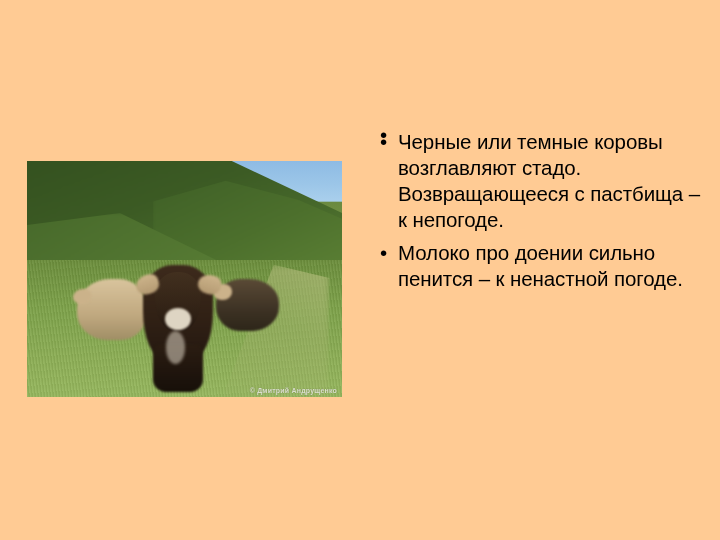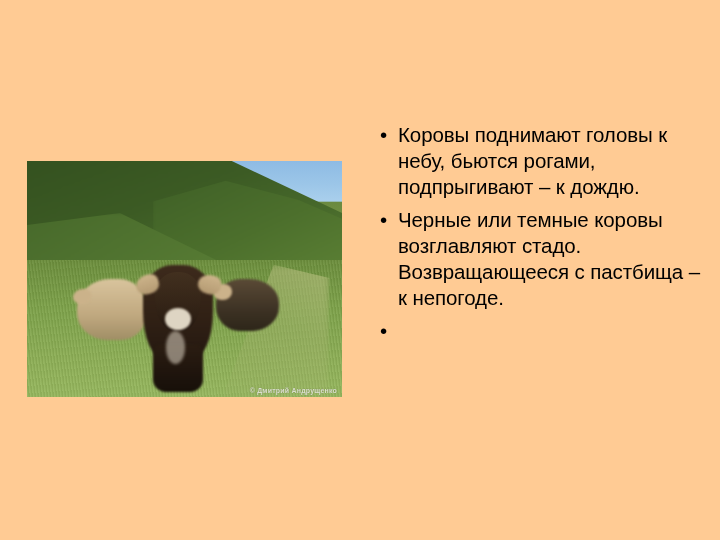--- a/index.html
+++ b/index.html
@@ -251,24 +251,24 @@
         <div class="chest-white"></div>
         <div class="muzzle"></div>
       </div>
     </div>
     <div class="watermark">© Дмитрий Андрущенко</div>
   </div>
 
   <ul class="bullets">
     <li class="bullet">
       <span class="bullet-marker">•</span>
-      <span>Коровы поднимают головы к небу, бьются рогами, подпрыгивают – к дождю.</span>
     </li>
     <li class="bullet">
       <span class="bullet-marker">•</span>
       <span>Черные или темные коровы возглавляют стадо. Возвращающееся с пастбища – к непогоде.</span>
     </li>
     <li class="bullet">
       <span class="bullet-marker">•</span>
+      <span>Молоко про доении сильно пенится – к ненастной погоде.</span>
     </li>
   </ul>
 
 </div>
 
 </body></html>

